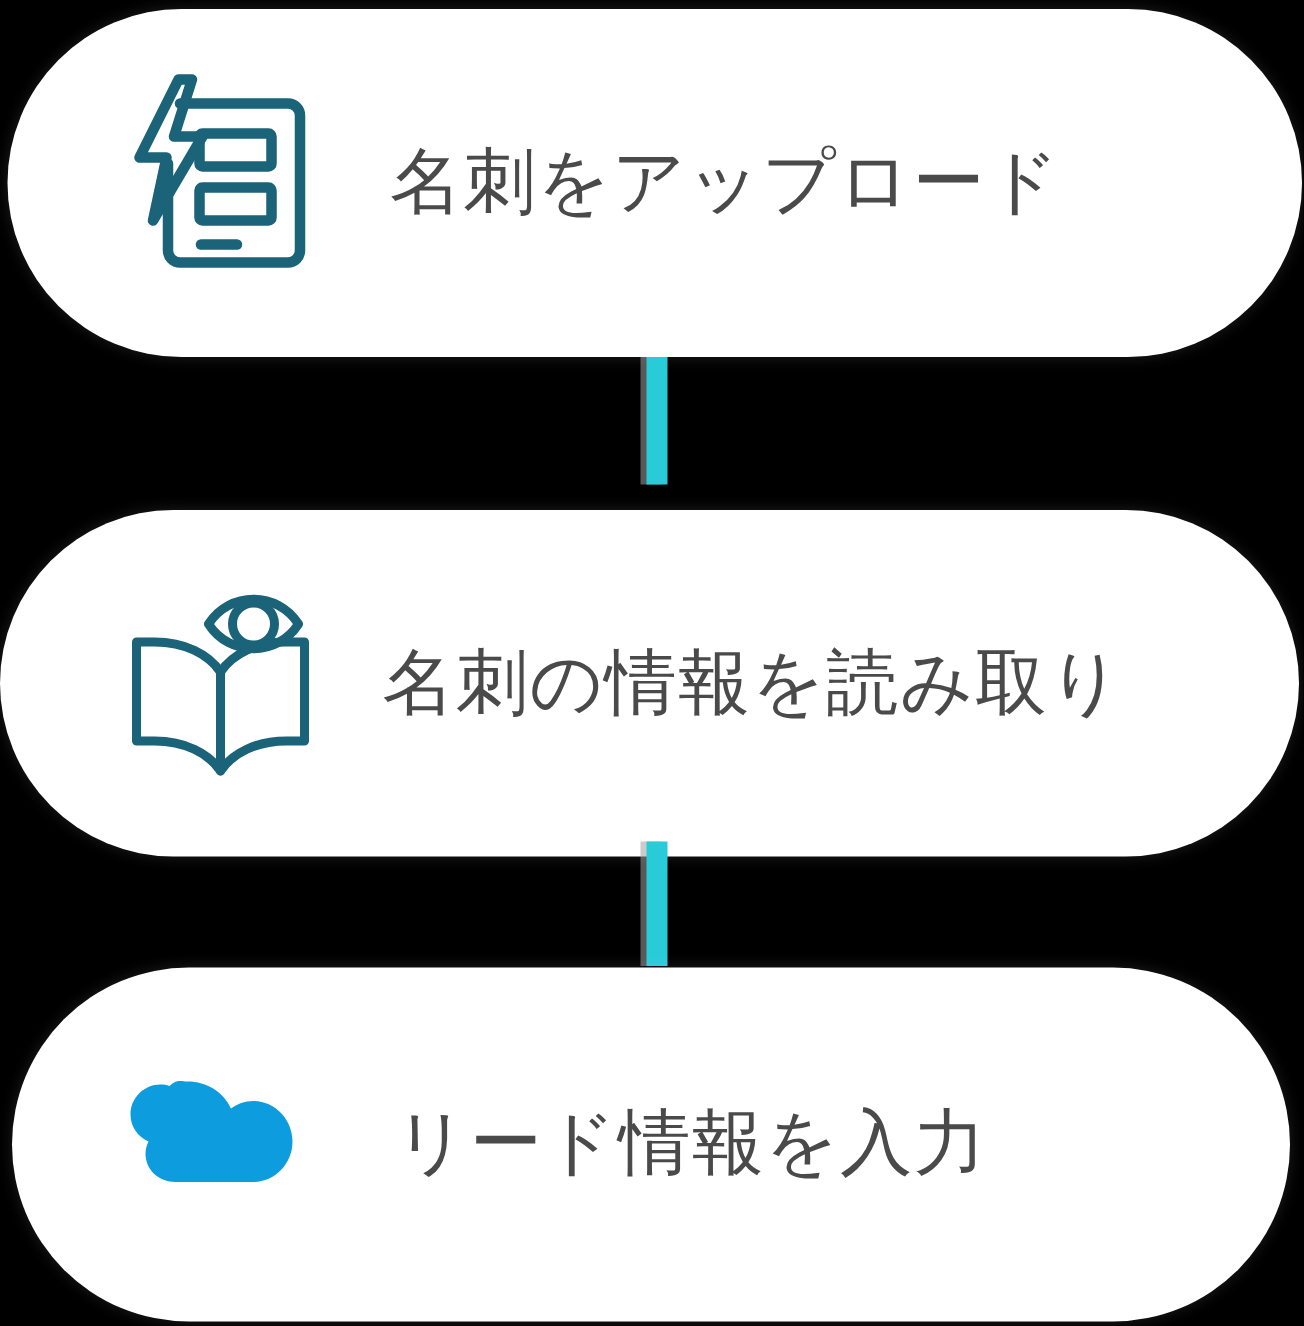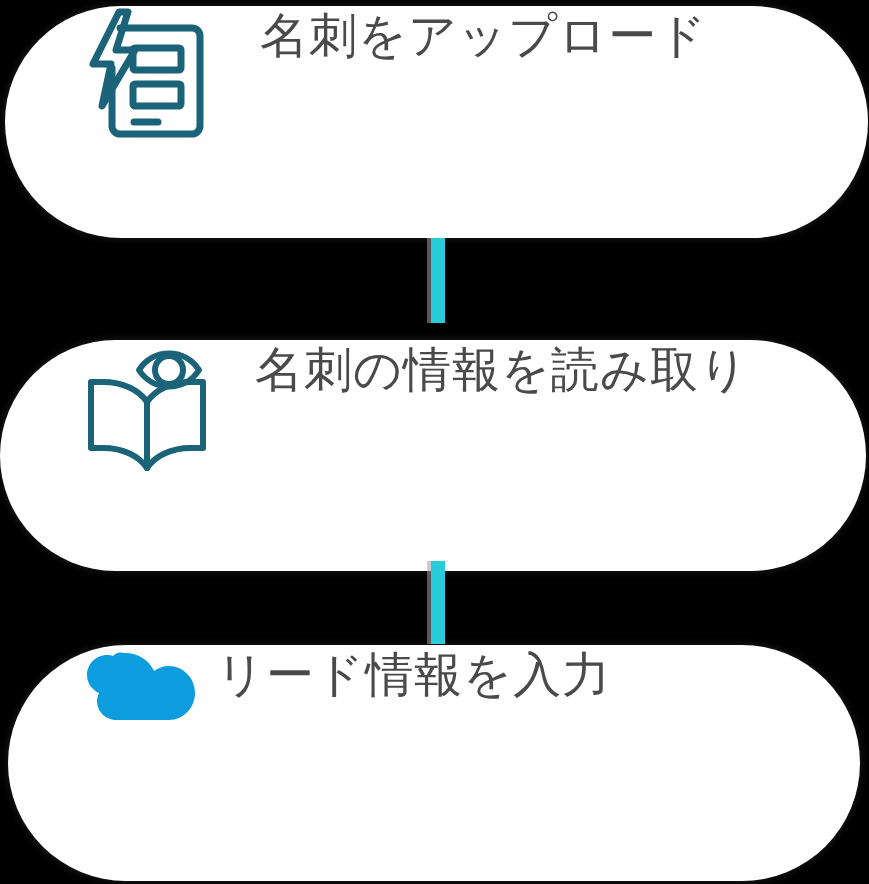--- a/index.html
+++ b/index.html
@@ -13,21 +13,21 @@
     height: 884px;
     background: transparent;
     overflow: hidden;
     font-family: "Liberation Sans", "DejaVu Sans", sans-serif;
   }
 
   
   .step-card {
     position: absolute;
     display: flex;
-    align-items: flex-start;
+    align-items: center;
     background: #ffffff;
     border-radius: 999px;
     box-shadow: 0 0 10px rgba(255,255,255,0.12);
   }
   .step-card.card-1 { left: 5px;  top: 6px;   width: 863px; height: 232px; }
   .step-card.card-2 { left: 0px;  top: 340px; width: 866px; height: 231px; }
   .step-card.card-3 { left: 8px;  top: 645px; width: 852px; height: 236px; }
 
   .card-icon {
     flex: 0 0 auto;
@@ -42,21 +42,21 @@
   .card-label {
     color: #4a4a4a;
     font-size: 48px;
     line-height: 1.25;
     letter-spacing: 0.02em;
     white-space: nowrap;
     font-weight: 400;
   }
   .card-1 .card-label { margin-left: 40px; }
   .card-2 .card-label { margin-left: 33px; }
-  .card-3 .card-label { }
+  .card-3 .card-label { margin-left: 47px; }
 
   
   .connector {
     position: absolute;
     width: 14px;
     background: #29cbd9;
     box-shadow: -4px 0 0 0 rgba(160,160,160,0.55);
   }
   .connector.conn-1 { left: 431px; top: 238px; height: 85px; }
   .connector.conn-2 { left: 431px; top: 561px; height: 83px; }

